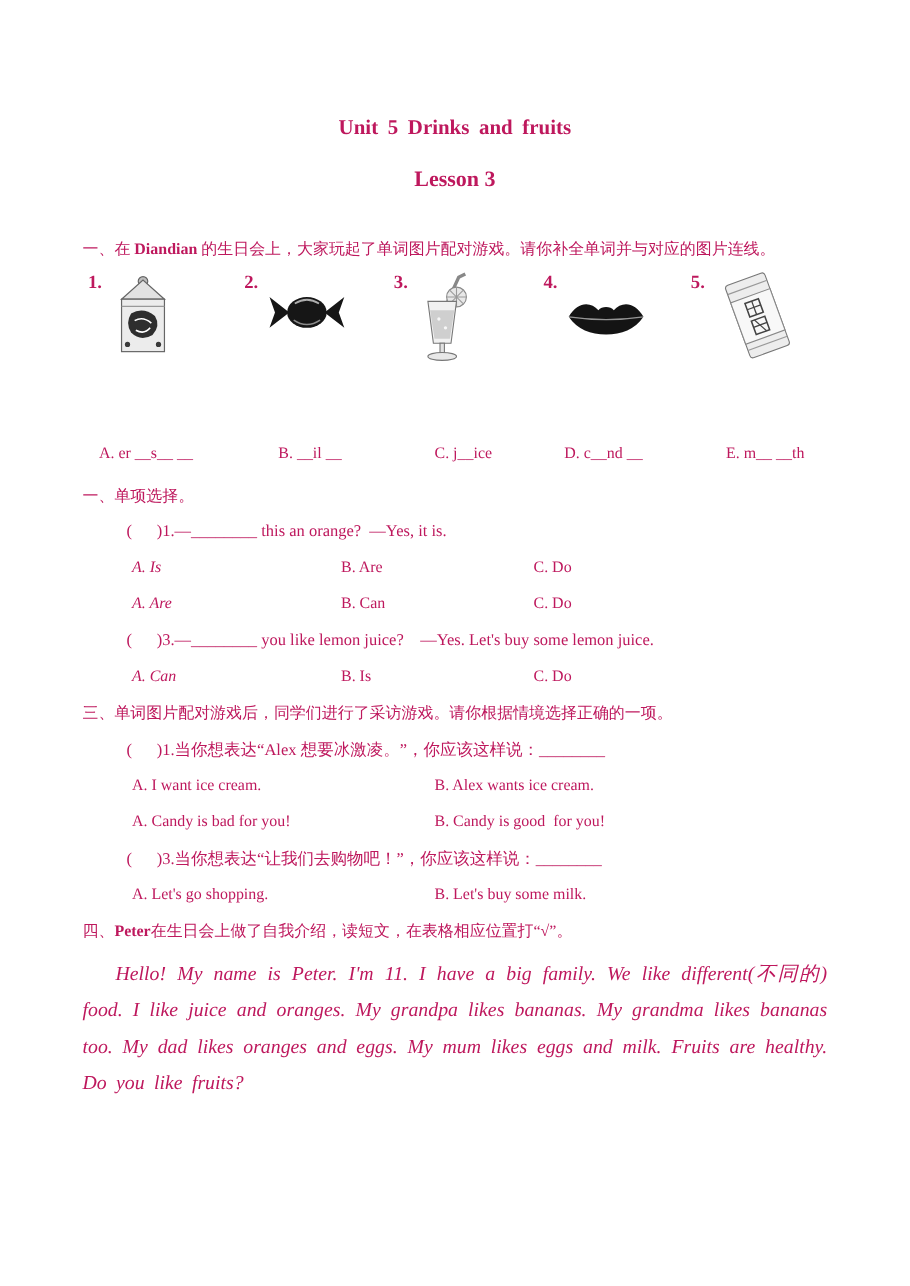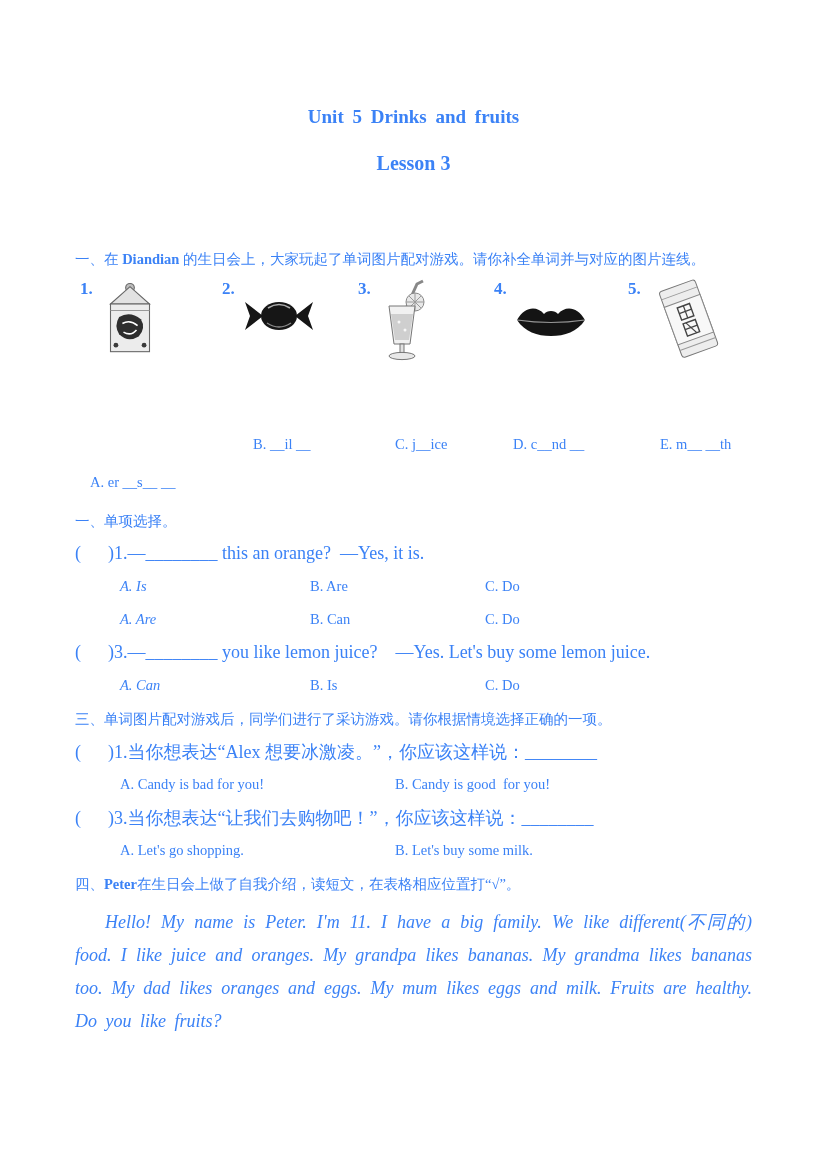--- a/index.html
+++ b/index.html
@@ -4,21 +4,21 @@
 <style>
   html,body { margin:0; padding:0; background:#ffffff; }
   .page {
     position:relative;
     width:827px; height:1169px;
     margin:0 auto;
     background:#ffffff;
     box-sizing:border-box;
     padding:0 75px;
     font-family:"Liberation Serif","DejaVu Serif",serif;
-    color:#3b82f6;
+    color:#be185d;
     overflow:hidden;
   }
   .title {
     padding-top:104px;
     text-align:center;
     font-weight:700;
     font-size:19px;
     line-height:26px;
     word-spacing:4px;
   }
@@ -28,21 +28,21 @@
     font-weight:700;
     font-size:20px;
     line-height:26px;
   }
   .s-heading {
     font-size:14.5px;
     line-height:22px;
     white-space:pre-wrap;
   }
   .bold { font-weight:700; }
-  #s1-heading { margin-top:72px; }
+  #s1-heading { margin-top:40px; }
 
   .images-row {
     display:flex;
     margin-top:8px;
     height:88px;
     padding-left:5px;
   }
   .match-item { display:flex; align-items:flex-start; }
   .match-item.w1 { width:142px; }
   .match-item.w2 { width:136px; }
@@ -53,32 +53,33 @@
   .img-lips  svg { margin-top:20px; }
 
   .options5 {
     display:flex;
     margin-top:68px;
     padding-left:15px;
     font-size:14.5px;
     line-height:20px;
     white-space:pre-wrap;
   }
-  .options5 .c1 { width:163px;margin-top:38px; }
+  .options5 .c1 { width:163px; }
   .options5 .c2 { width:142px; }
   .options5 .c3 { width:118px; }
   .options5 .c4 { width:147px; }
 
   #s2-heading { margin-top:12px; height:33px; display:flex; align-items:center; }
   .qline {
     height:33px;
     display:flex;
     align-items:center;
-    font-size:18px;
-    white-space:pre-wrap;
+    font-size:15px;
+    white-space:pre-wrap;
+    margin-left:40px;
   }
   .optline {
     height:33px;
     display:flex;
     align-items:center;
     padding-left:45px;
     font-size:14.5px;
     white-space:pre-wrap;
   }
   .optline.three .o1 { width:190px;font-style:italic; }
@@ -219,20 +220,24 @@
   <div class="qline">(      )3.—________ you like lemon juice?    —Yes. Let's buy some lemon juice.</div>
   <div class="optline three">
     <span class="o1">A. Can</span>
     <span class="o2">B. Is</span>
     <span class="o3">C. Do</span>
   </div>
 
   <div class="s-heading" id="s3-heading">三、单词图片配对游戏后，同学们进行了采访游戏。请你根据情境选择正确的一项。</div>
 
   <div class="qline">(      )1.当你想表达“Alex 想要冰激凌。”，你应该这样说：________</div>
+  <div class="optline two">
+    <span class="o1">A. I want ice cream.</span>
+    <span class="o2">B. Alex wants ice cream.</span>
+  </div>
 
   <div class="optline two">
     <span class="o1">A. Candy is bad for you!</span>
     <span class="o2">B. Candy is good  for you!</span>
   </div>
 
   <div class="qline">(      )3.当你想表达“让我们去购物吧！”，你应该这样说：________</div>
   <div class="optline two">
     <span class="o1">A. Let's go shopping.</span>
     <span class="o2">B. Let's buy some milk.</span>

